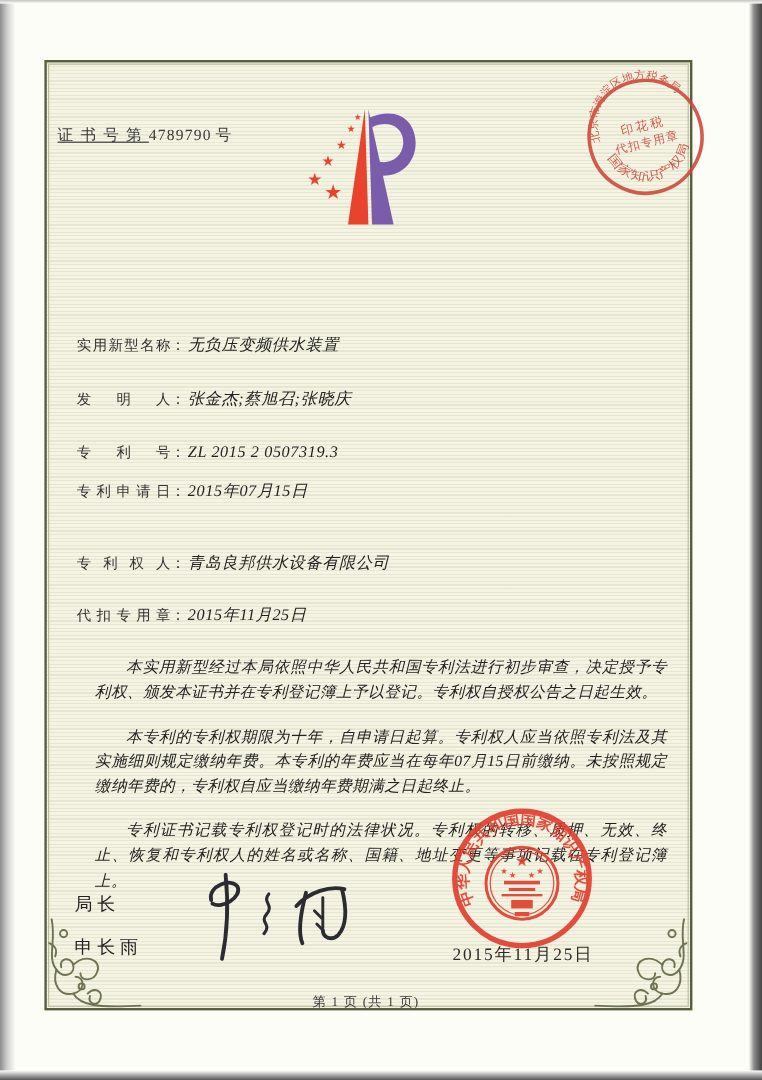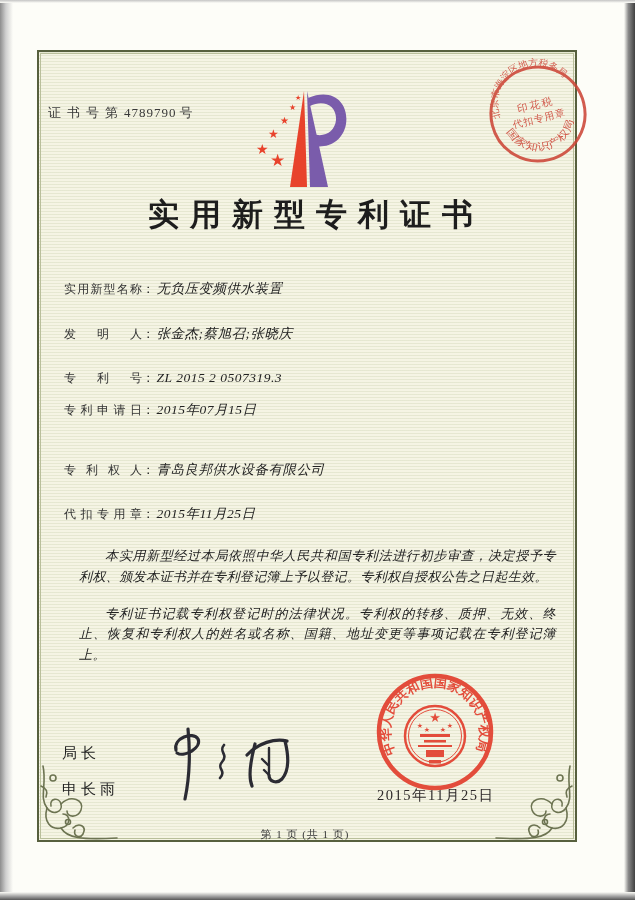--- a/index.html
+++ b/index.html
@@ -15,21 +15,21 @@
   .edge-top{position:absolute;left:0;top:0;width:100%;height:3px;z-index:6;
             background:linear-gradient(180deg,#c4c4c4,#fdfdf8);}
   
   .frame{position:absolute;left:37px;top:50px;width:536px;height:788px;z-index:1;
          border:2px solid #57603e;
          background:repeating-linear-gradient(180deg,rgba(150,165,110,.16) 0 1px,rgba(0,0,0,0) 1px 3px),#f5f4e4;}
   .frame::after{content:"";position:absolute;inset:1px;border:1px solid #b9bf9b;pointer-events:none;}
   .abs{position:absolute;z-index:3;}
   
   .certno{left:48px;top:104px;font-size:13px;color:#3a3a3a;}
-  .certno .sp{letter-spacing:6px;}
+  .certno .sp{letter-spacing:6px;text-decoration:underline;}
   .certno .num{letter-spacing:1px;}
   .certno .suf{margin-left:3px;}
   
   .title{left:37px;top:194px;width:536px;text-align:center;font-size:31px;font-weight:700;
          letter-spacing:11px;padding-left:11px;color:#1d1d1d;}
   
   .frow{left:64px;height:32px;white-space:nowrap;}
   .f-label{display:inline-block;width:78px;font-size:12px;text-align:justify;text-align-last:justify;
            vertical-align:bottom;color:#333;}
   .f-colon{font-size:12.5px;margin:0 2px 0 0;}
@@ -78,21 +78,20 @@
     <text font-size="9.2" fill="#cd4638" textLength="106" lengthAdjust="spacingAndGlyphs">
       <textPath href="#taxTop">北京市海淀区地方税务局</textPath>
     </text>
     <text font-size="10" fill="#cd4638" textLength="88" lengthAdjust="spacingAndGlyphs">
       <textPath href="#taxBot">国家知识产权局</textPath>
     </text>
     <text x="56" y="50" font-size="10.5" letter-spacing="2" fill="#cd4638" text-anchor="middle">印花税</text>
     <text x="56" y="64" font-size="9.8" letter-spacing="1" fill="#cd4638" text-anchor="middle">代扣专用章</text>
   </svg>
 
-  <div class="abs title">实用新型专利证书</div>
 
   <div class="abs frow" style="top:279px;">
     <span class="f-label">实用新型名称</span><span class="f-colon">：</span><span class="f-value">无负压变频供水装置</span>
   </div>
   <div class="abs frow" style="top:324px;">
     <span class="f-label">发明人</span><span class="f-colon">：</span><span class="f-value">张金杰;蔡旭召;张晓庆</span>
   </div>
   <div class="abs frow" style="top:368px;">
     <span class="f-label">专利号</span><span class="f-colon">：</span><span class="f-value">ZL 2015 2 0507319.3</span>
   </div>
@@ -101,20 +100,21 @@
   </div>
   <div class="abs frow" style="top:460px;">
     <span class="f-label">专利权人</span><span class="f-colon">：</span><span class="f-value">青岛良邦供水设备有限公司</span>
   </div>
   <div class="abs frow" style="top:504px;">
     <span class="f-label">代扣专用章</span><span class="f-colon">：</span><span class="f-value">2015年11月25日</span>
   </div>
 
   <div class="abs bodytext">
     <p>本实用新型经过本局依照中华人民共和国专利法进行初步审查，决定授予专利权、颁发本证书并在专利登记簿上予以登记。专利权自授权公告之日起生效。</p>
+    <p>本专利的专利权期限为十年，自申请日起算。专利权人应当依照专利法及其实施细则规定缴纳年费。本专利的年费应当在每年07月15日前缴纳。未按照规定缴纳年费的，专利权自应当缴纳年费期满之日起终止。</p>
     <p>专利证书记载专利权登记时的法律状况。专利权的转移、质押、无效、终止、恢复和专利权人的姓名或名称、国籍、地址变更等事项记载在专利登记簿上。</p>
   </div>
 
   <div class="abs signer-title">局长</div>
   <div class="abs signer-name">申长雨</div>
 
   <svg class="abs" style="left:163px;top:723px;" width="152" height="86" viewBox="0 0 152 86">
     <g fill="none" stroke="#2b2b33" stroke-width="3.2" stroke-linecap="round" stroke-linejoin="round">
       <path d="M13,27 C10,15 30,8 35,16 C39,24 22,35 14,30"></path>
       <path d="M25,6 C27,26 27,52 22,76"></path>

